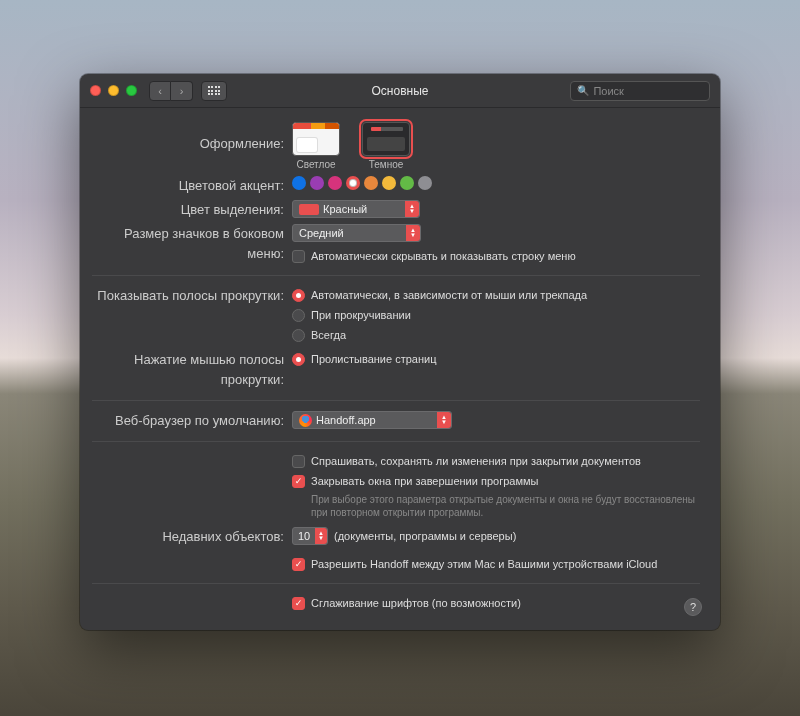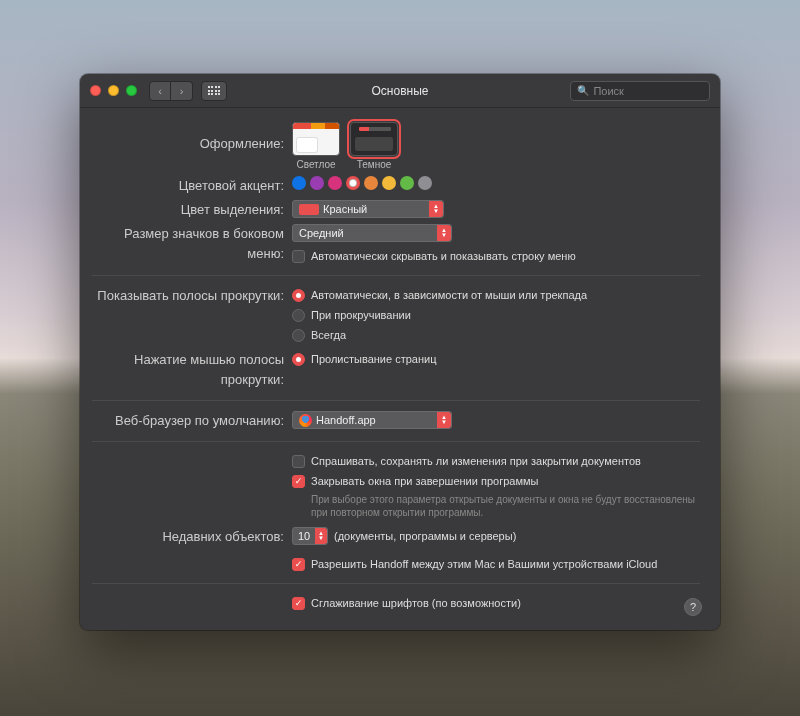--- a/index.html
+++ b/index.html
@@ -42,21 +42,21 @@
   border: 1px solid #555; border-radius: 4px; display: flex; align-items: center;
   padding: 0 6px; gap: 4px; color: #888;
 }
 .search-icon { font-size: 10px; }
 .content { padding: 14px 20px 14px 12px; }
 .row { display: flex; align-items: flex-start; margin-bottom: 4px; }
 .label { width: 200px; text-align: right; padding-right: 8px; color: #ccc; line-height: 20px; font-size:13px; }
 .value { flex: 1; display: flex; flex-direction: column; gap: 2px; }
 .hline { display: flex; align-items: center; gap: 6px; min-height: 18px; }
 
-.appearance-options { display: flex; gap: 10px; text-align: center; }
+.appearance-options { display: flex; gap: 22px; text-align: center; }
 .appearance-item { display: flex; flex-direction: column; align-items: center; gap: 3px; }
 .appearance-preview { width: 48px; height: 34px; border-radius: 4px; border: 1px solid #555; position: relative; overflow: hidden; }
 .appearance-preview.selected { outline: 2px solid #e94f4f; outline-offset: 1px; }
 .preview-light { background: #f5f5f5; }
 .preview-light::before { content:''; position:absolute; top:0; left:0; right:0; height:6px; background:linear-gradient(to right,#e74c3c 0 40%,#f39c12 40% 70%,#d35400 70%);}
 .preview-light::after { content:''; position:absolute; bottom:3px; left:4px; width:20px; height:14px; background:#fff; border-radius:2px; box-shadow:0 0 0 1px #ddd;}
 .preview-dark { background: #2a2a2c; }
 .preview-dark::before { content:''; position:absolute; top:4px; left:8px; width:32px; height:4px; background:linear-gradient(to right,#e94f4f 30%,#555 30%); border-radius:1px;}
 .preview-dark::after { content:''; position:absolute; bottom:4px; left:4px; width:38px; height:14px; background:#444; border-radius:2px;}
 .appearance-caption { font-size: 10px; color: #bbb; }
@@ -187,34 +187,34 @@
             <div class="accent" style="background: rgb(99, 186, 70);"></div>
             <div class="accent" style="background: rgb(142, 142, 147);"></div>
           </div>
         </div>
     </div>
 
     <div class="row">
       <div class="label">Цвет выделения:</div>
       <div class="value">
           <div class="hline">
-        <div class="select" style="width:152px">
+        <div class="select" style="width:128px">
           <span class="color-swatch"></span>
           <span>Красный</span>
           <span class="arrows">▲<br>▼</span>
         </div>
       </div>
         </div>
     </div>
 
     <div class="row">
       <div class="label">Размер значков в боковом меню:</div>
       <div class="value">
         <div class="hline">
-          <div class="select" style="width:160px">
+          <div class="select" style="width:129px">
             <span>Средний</span>
             <span class="arrows">▲<br>▼</span>
           </div>
         </div>
         <div class="hline" style="margin-top:3px">
           <span class="checkbox"></span>
           <span>Автоматически скрывать и показывать строку меню</span>
         </div>
       </div>
     </div>

